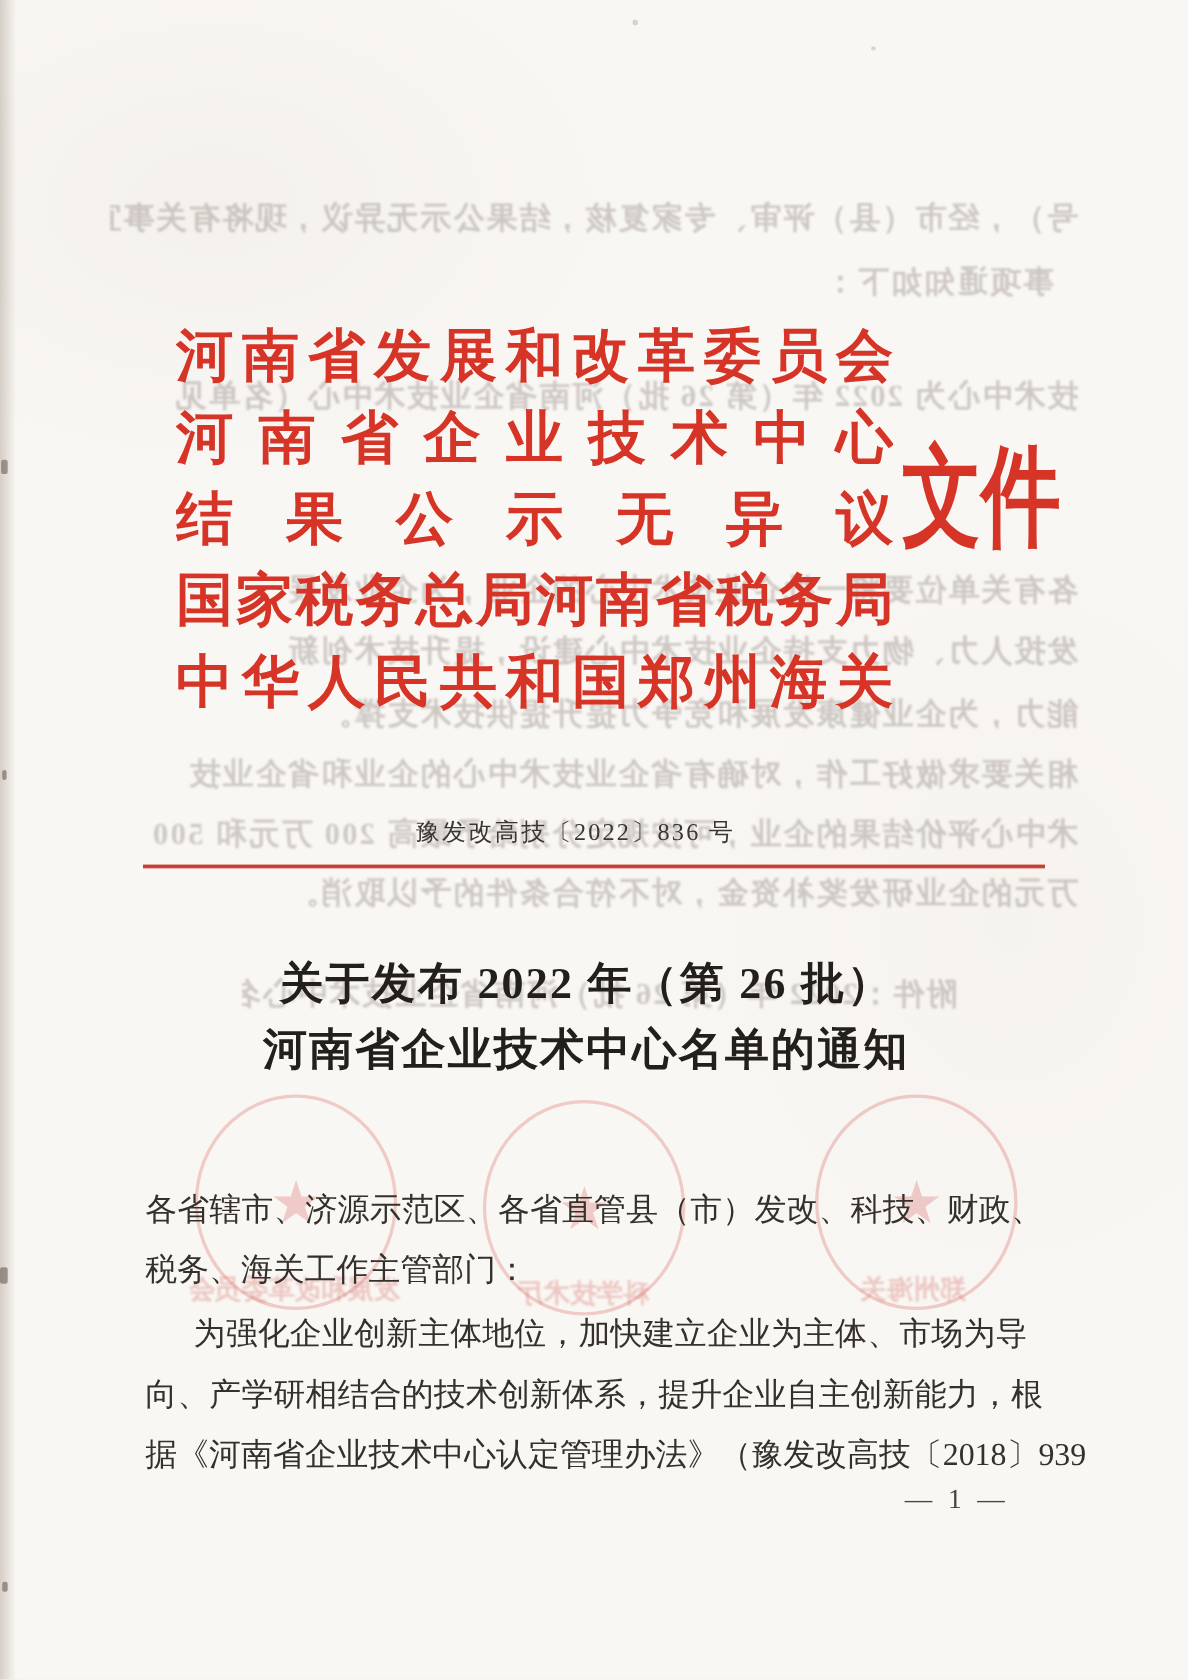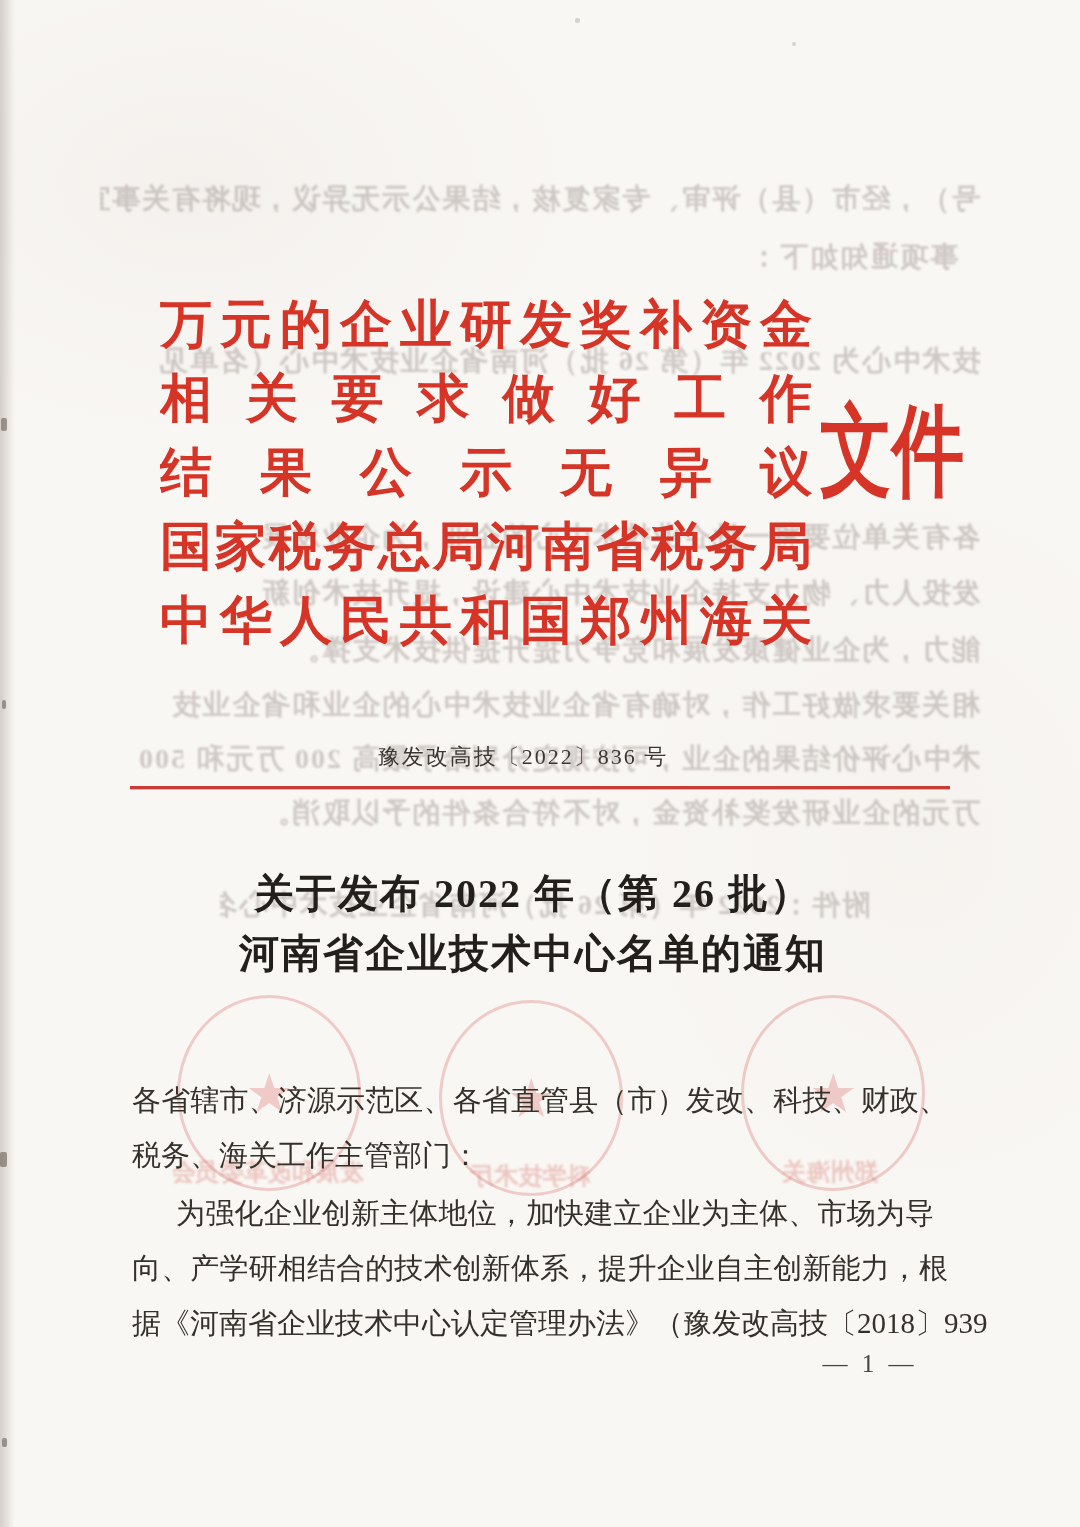--- a/index.html
+++ b/index.html
@@ -132,22 +132,22 @@
       <span class="seal-star">★</span>
     </div>
     <div class="seal-caption" style="left:170px;top:1156px;width:195px;">发展和改革委员会</div>
     <div class="seal-caption" style="left:455px;top:1160px;width:150px;">科学技术厅</div>
     <div class="seal-caption" style="left:770px;top:1156px;width:120px;">郑州海关</div>
   </div>
 
   <div class="content">
 
     <div class="agency-block">
-      <div class="agency-line">万元的企业研发奖补资金</div>
-      <div class="agency-line">相关要求做好工作</div>
+      <div class="agency-line">河南省发展和改革委员会</div>
+      <div class="agency-line">河南省企业技术中心</div>
       <div class="agency-line">结果公示无异议</div>
       <div class="agency-line">国家税务总局河南省税务局</div>
       <div class="agency-line">中华人民共和国郑州海关</div>
     </div>
 
     <div class="doc-label">文件</div>
 
     <div class="doc-number">豫发改高技〔2022〕836 号</div>
 
     <div class="red-line"></div>

